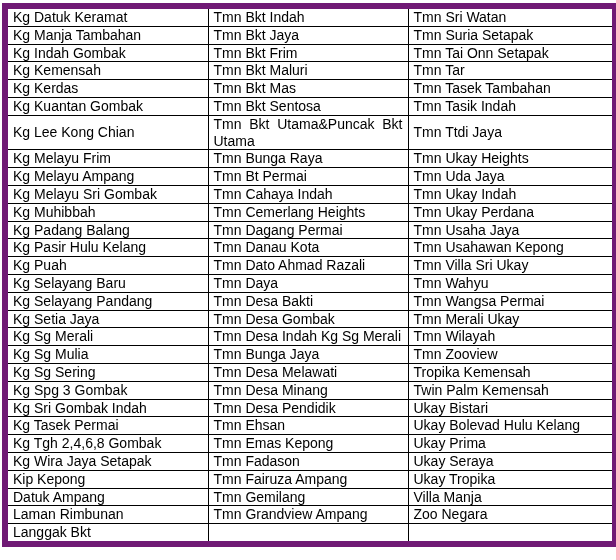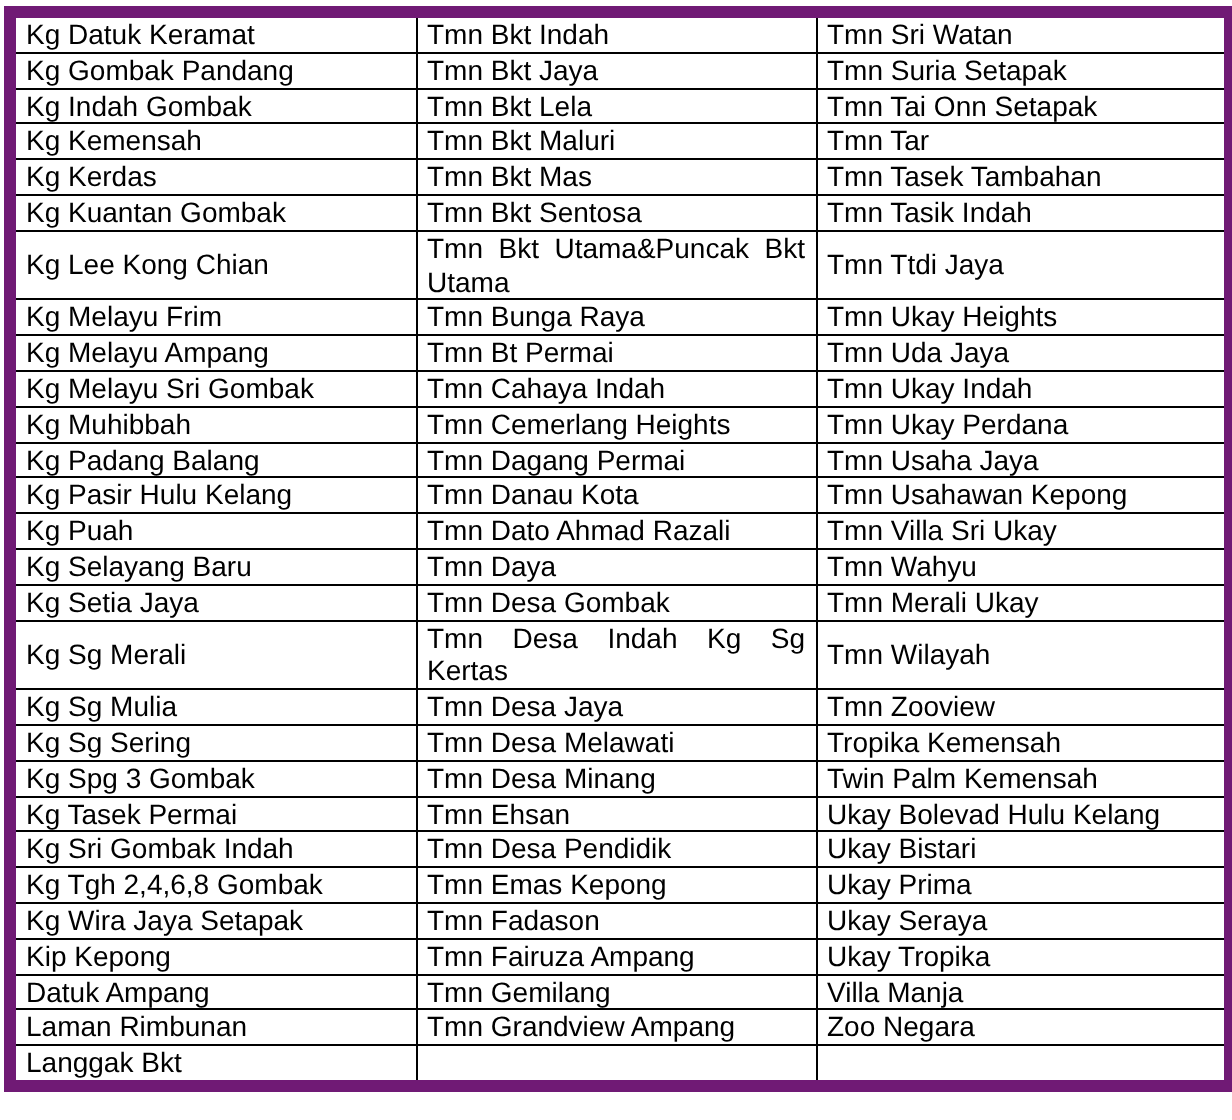--- a/index.html
+++ b/index.html
@@ -46,27 +46,27 @@
       <col class="c2">
       <col class="c3">
     </colgroup>
     <tbody>
         <tr>
           <td>Kg Datuk Keramat</td>
           <td>Tmn Bkt Indah</td>
           <td>Tmn Sri Watan</td>
         </tr>
         <tr>
-          <td>Kg Gombak Pandang</td>
+          <td>Kg Manja Tambahan</td>
           <td>Tmn Bkt Jaya</td>
           <td>Tmn Suria Setapak</td>
         </tr>
         <tr>
           <td>Kg Indah Gombak</td>
-          <td>Tmn Bkt Lela</td>
+          <td>Tmn Bkt Frim</td>
           <td>Tmn Tai Onn Setapak</td>
         </tr>
         <tr>
           <td>Kg Kemensah</td>
           <td>Tmn Bkt Maluri</td>
           <td>Tmn Tar</td>
         </tr>
         <tr>
           <td>Kg Kerdas</td>
           <td>Tmn Bkt Mas</td>
@@ -116,53 +116,58 @@
           <td>Kg Puah</td>
           <td>Tmn Dato Ahmad Razali</td>
           <td>Tmn Villa Sri Ukay</td>
         </tr>
         <tr>
           <td>Kg Selayang Baru</td>
           <td>Tmn Daya</td>
           <td>Tmn Wahyu</td>
         </tr>
         <tr>
+          <td>Kg Selayang Pandang</td>
+          <td>Tmn Desa Bakti</td>
+          <td>Tmn Wangsa Permai</td>
+        </tr>
+        <tr>
           <td>Kg Setia Jaya</td>
           <td>Tmn Desa Gombak</td>
           <td>Tmn Merali Ukay</td>
         </tr>
         <tr>
           <td>Kg Sg Merali</td>
-          <td>Tmn Desa Indah Kg Sg Kertas</td>
+          <td>Tmn Desa Indah Kg Sg Merali</td>
           <td>Tmn Wilayah</td>
         </tr>
         <tr>
           <td>Kg Sg Mulia</td>
-          <td>Tmn Desa Jaya</td>
+          <td>Tmn Bunga Jaya</td>
           <td>Tmn Zooview</td>
         </tr>
         <tr>
           <td>Kg Sg Sering</td>
           <td>Tmn Desa Melawati</td>
           <td>Tropika Kemensah</td>
         </tr>
         <tr>
           <td>Kg Spg 3 Gombak</td>
           <td>Tmn Desa Minang</td>
           <td>Twin Palm Kemensah</td>
         </tr>
         <tr>
+          <td>Kg Sri Gombak Indah</td>
+          <td>Tmn Desa Pendidik</td>
+          <td>Ukay Bistari</td>
+        </tr>
+        <tr>
           <td>Kg Tasek Permai</td>
           <td>Tmn Ehsan</td>
           <td>Ukay Bolevad Hulu Kelang</td>
-        </tr>
-        <tr>
-          <td>Kg Sri Gombak Indah</td>
-          <td>Tmn Desa Pendidik</td>
-          <td>Ukay Bistari</td>
         </tr>
         <tr>
           <td>Kg Tgh 2,4,6,8 Gombak</td>
           <td>Tmn Emas Kepong</td>
           <td>Ukay Prima</td>
         </tr>
         <tr>
           <td>Kg Wira Jaya Setapak</td>
           <td>Tmn Fadason</td>
           <td>Ukay Seraya</td>

